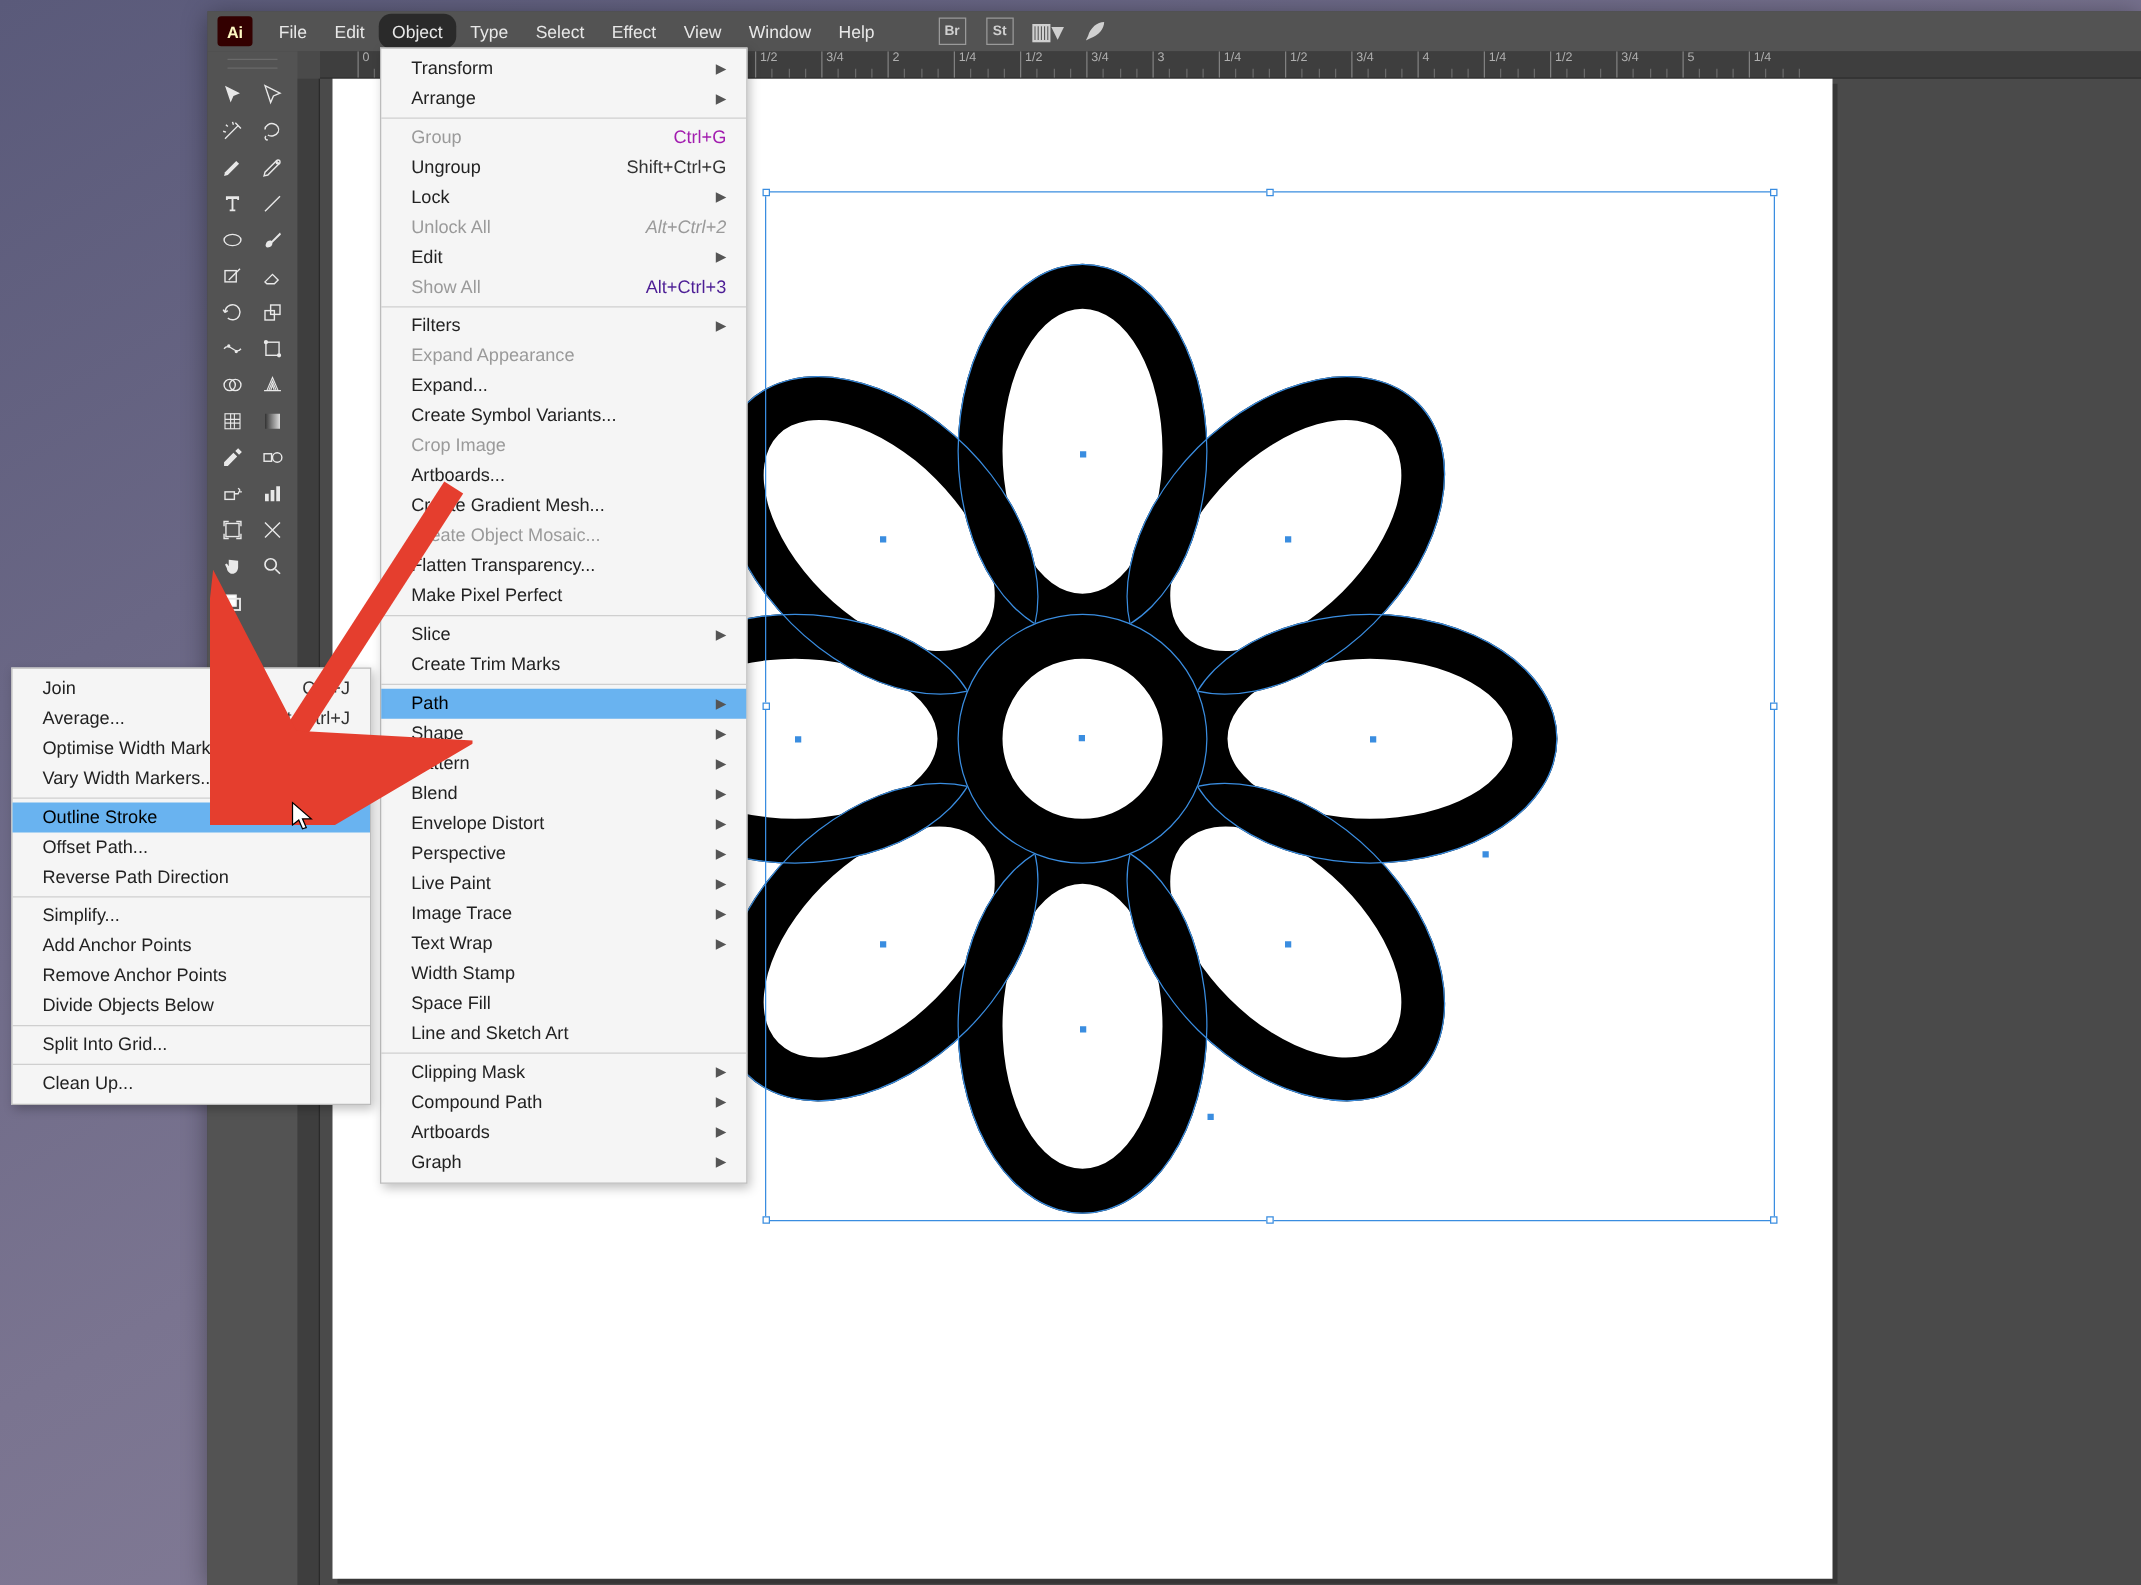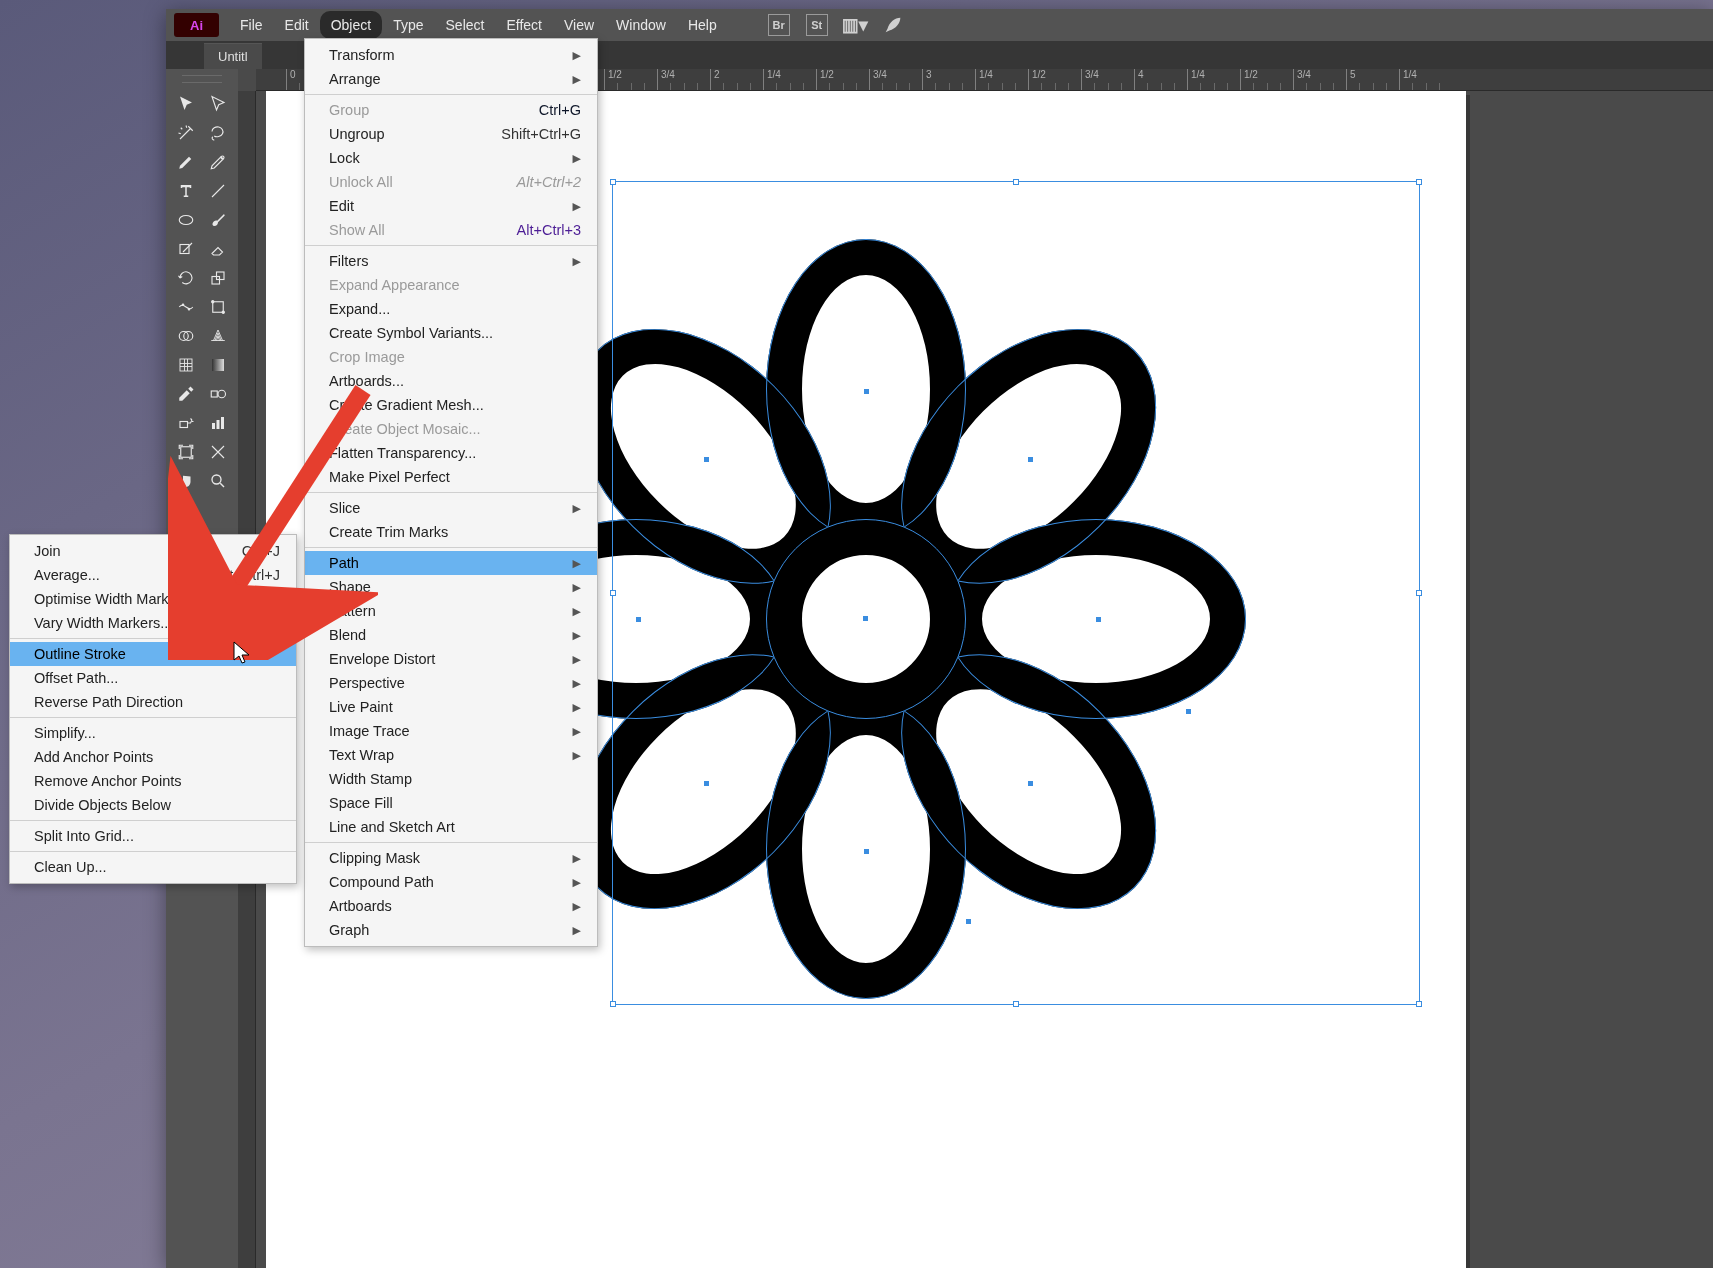--- a/index.html
+++ b/index.html
@@ -9,21 +9,21 @@
   .app-window {
     position: absolute; left: 166px; top: 9px; right: 0; bottom: 0;
     background: #4a4a4a; display: flex; flex-direction: column;
     box-shadow: 0 4px 20px rgba(0,0,0,.4);
   }
   .menu-bar {
     height: 32px; background: #535353; display: flex; align-items: center;
     padding-left: 8px; gap: 0; color: #e8e8e8; font-size: 14px;
   }
   .ai-logo {
-    width: 45px; height: 24px; background: #330000; color: #d946ef;
+    width: 28px; height: 24px; background: #330000; color: #fef9c3;
     font-weight: bold; font-size: 13px; display: flex; align-items: center;
     justify-content: center; border-radius: 3px; margin-right: 10px;
   }
   .menu-item { padding: 6px 11px; cursor: default; }
   .menu-item.open { background: #2a2a2a; border-radius: 10px; }
   .menu-bar-right {
     margin-left: 40px; display: flex; align-items: center; gap: 16px;
     color: #c8c8c8;
   }
   .topicon { width: 22px; height: 22px; border: 1px solid #9a9a9a; display:flex;align-items:center;justify-content:center;font-size:11px;font-weight:bold;color:#d0d0d0;}
@@ -147,23 +147,20 @@
       <div class="topicon">St</div>
       <div class="topicon noborder">▥▾</div>
       <div class="topicon noborder">
         <svg viewBox="0 0 24 24" fill="#d0d0d0">
             <path d="M20 4c-6 0-12 5-14 12l-2 4 4-2c7-2 12-8 12-14z"></path>
           </svg>
       </div>
     </div>
   </div>
 
-  <div class="tab-strip">
-    <div class="doc-tab">Untitl</div>
-  </div>
 
   <div class="workspace">
     <div class="tool-panel">
       <div class="tool-grip"></div>
       <div class="tool-row">
           <div class="tool-cell">
             <svg viewBox="0 0 24 24">
               <path fill="#e8e8e8" d="M4 2l6 18 3-7 7-3z"></path>
             </svg>
           </div>
@@ -508,21 +505,21 @@
       <span>Transform</span>
       <span class="arrow">▶</span>
     </div>
     <div class="mi">
       <span>Arrange</span>
       <span class="arrow">▶</span>
     </div>
     <div class="sep"></div>
     <div class="mi disabled">
       <span>Group</span>
-      <span style="color: #0f172a;">Ctrl+G</span>
+      <span style="color: #a21caf;">Ctrl+G</span>
     </div>
     <div class="mi">
       <span>Ungroup</span>
       <span style="color: rgb(51, 51, 51);">Shift+Ctrl+G</span>
     </div>
     <div class="mi">
       <span>Lock</span>
       <span class="arrow">▶</span>
     </div>
     <div class="mi disabled">

